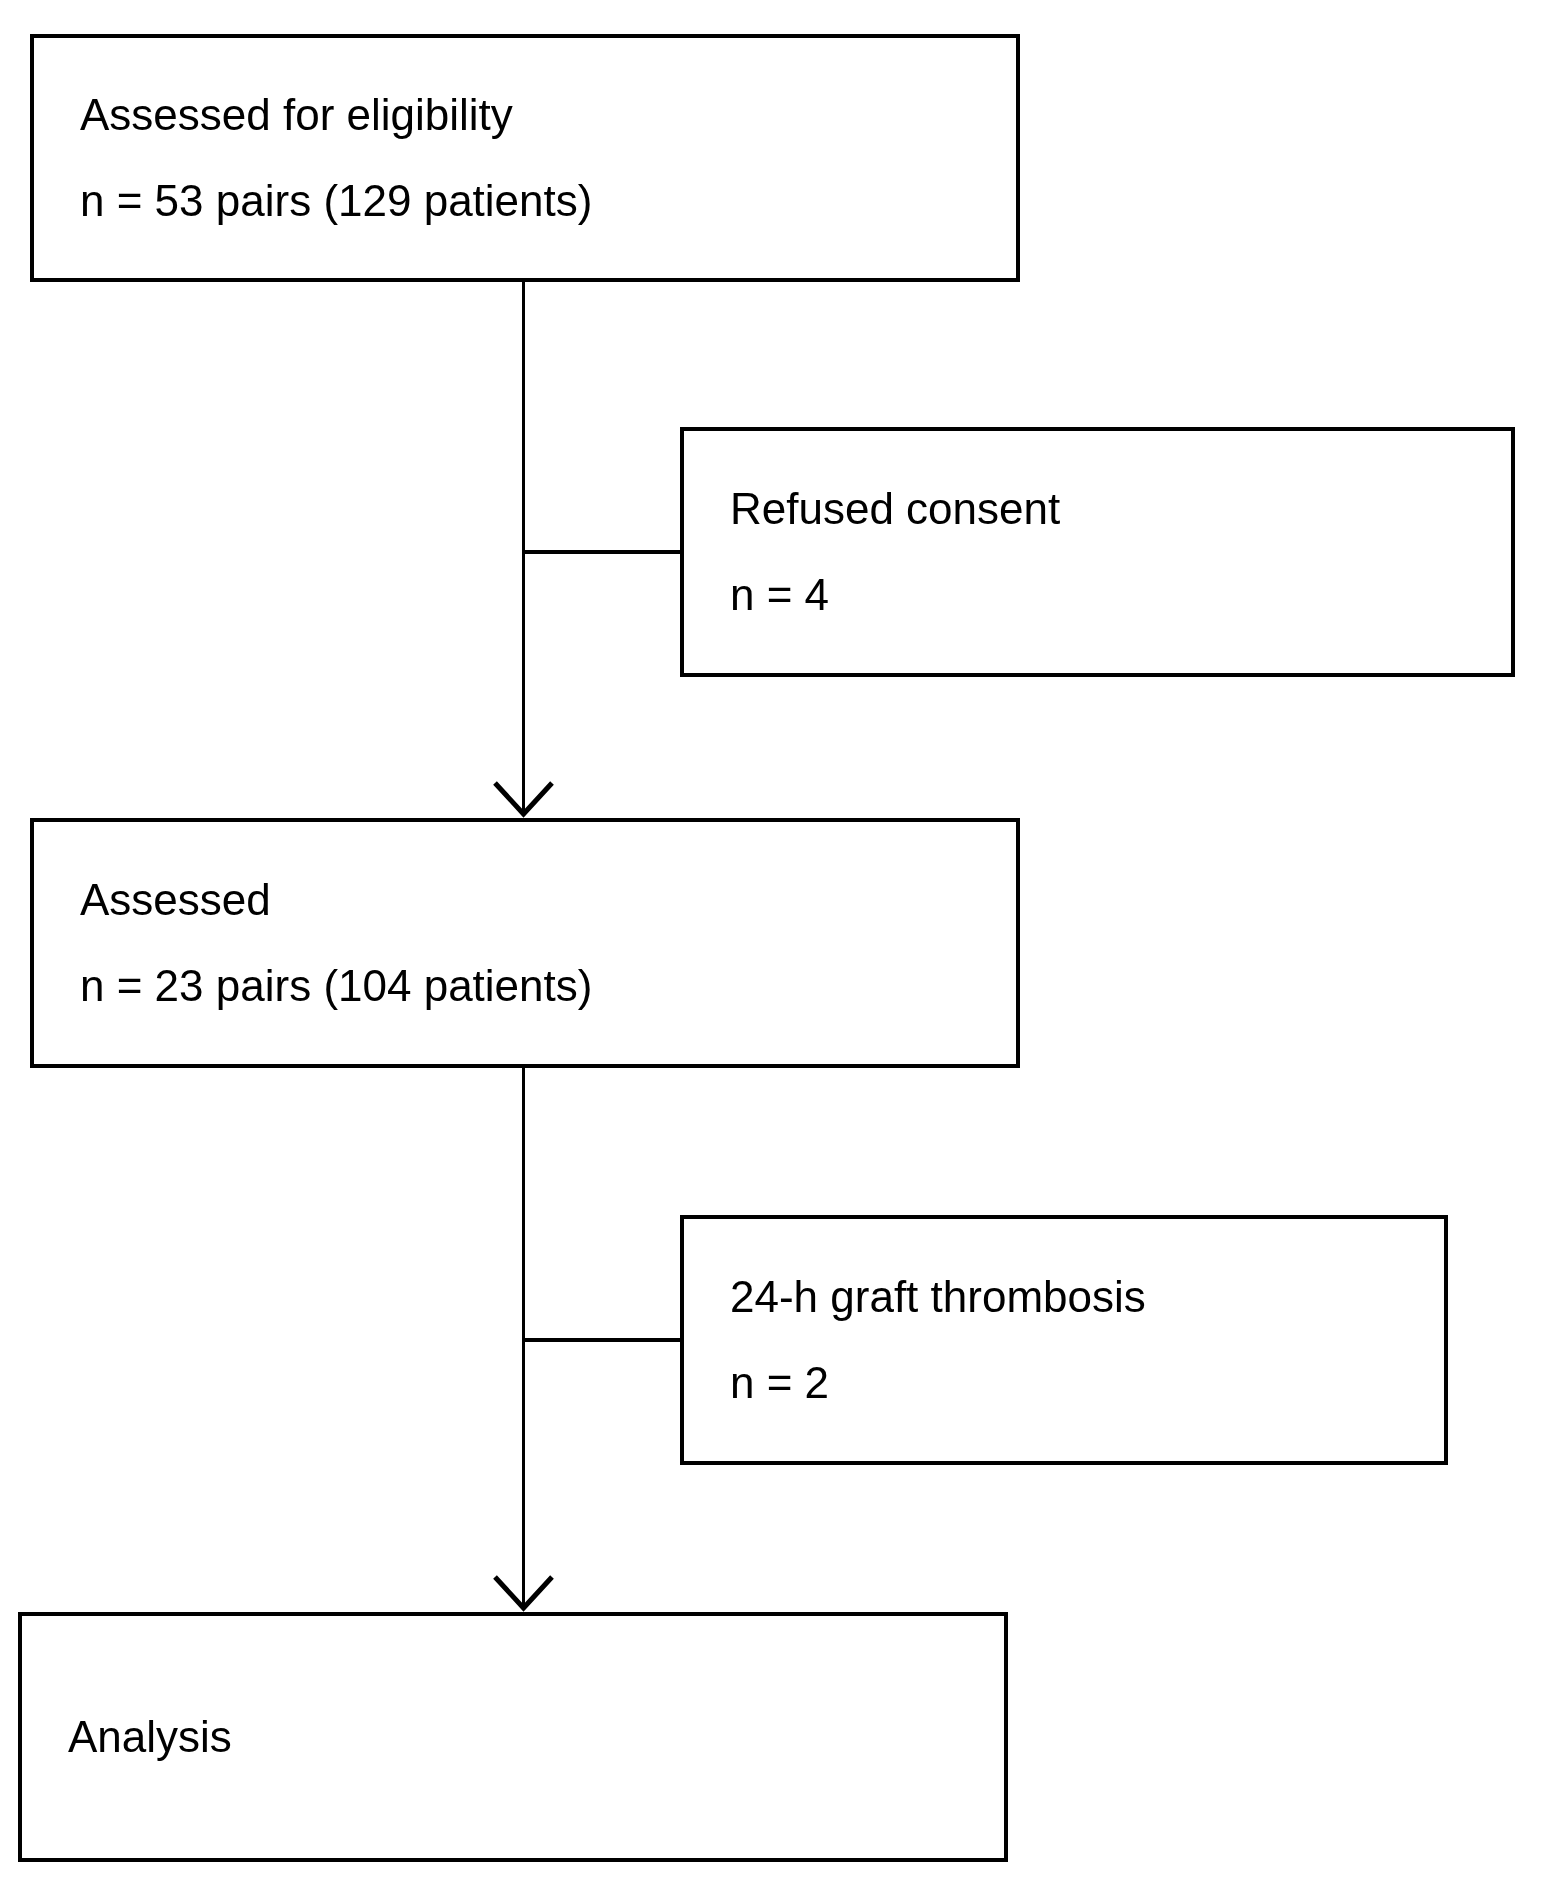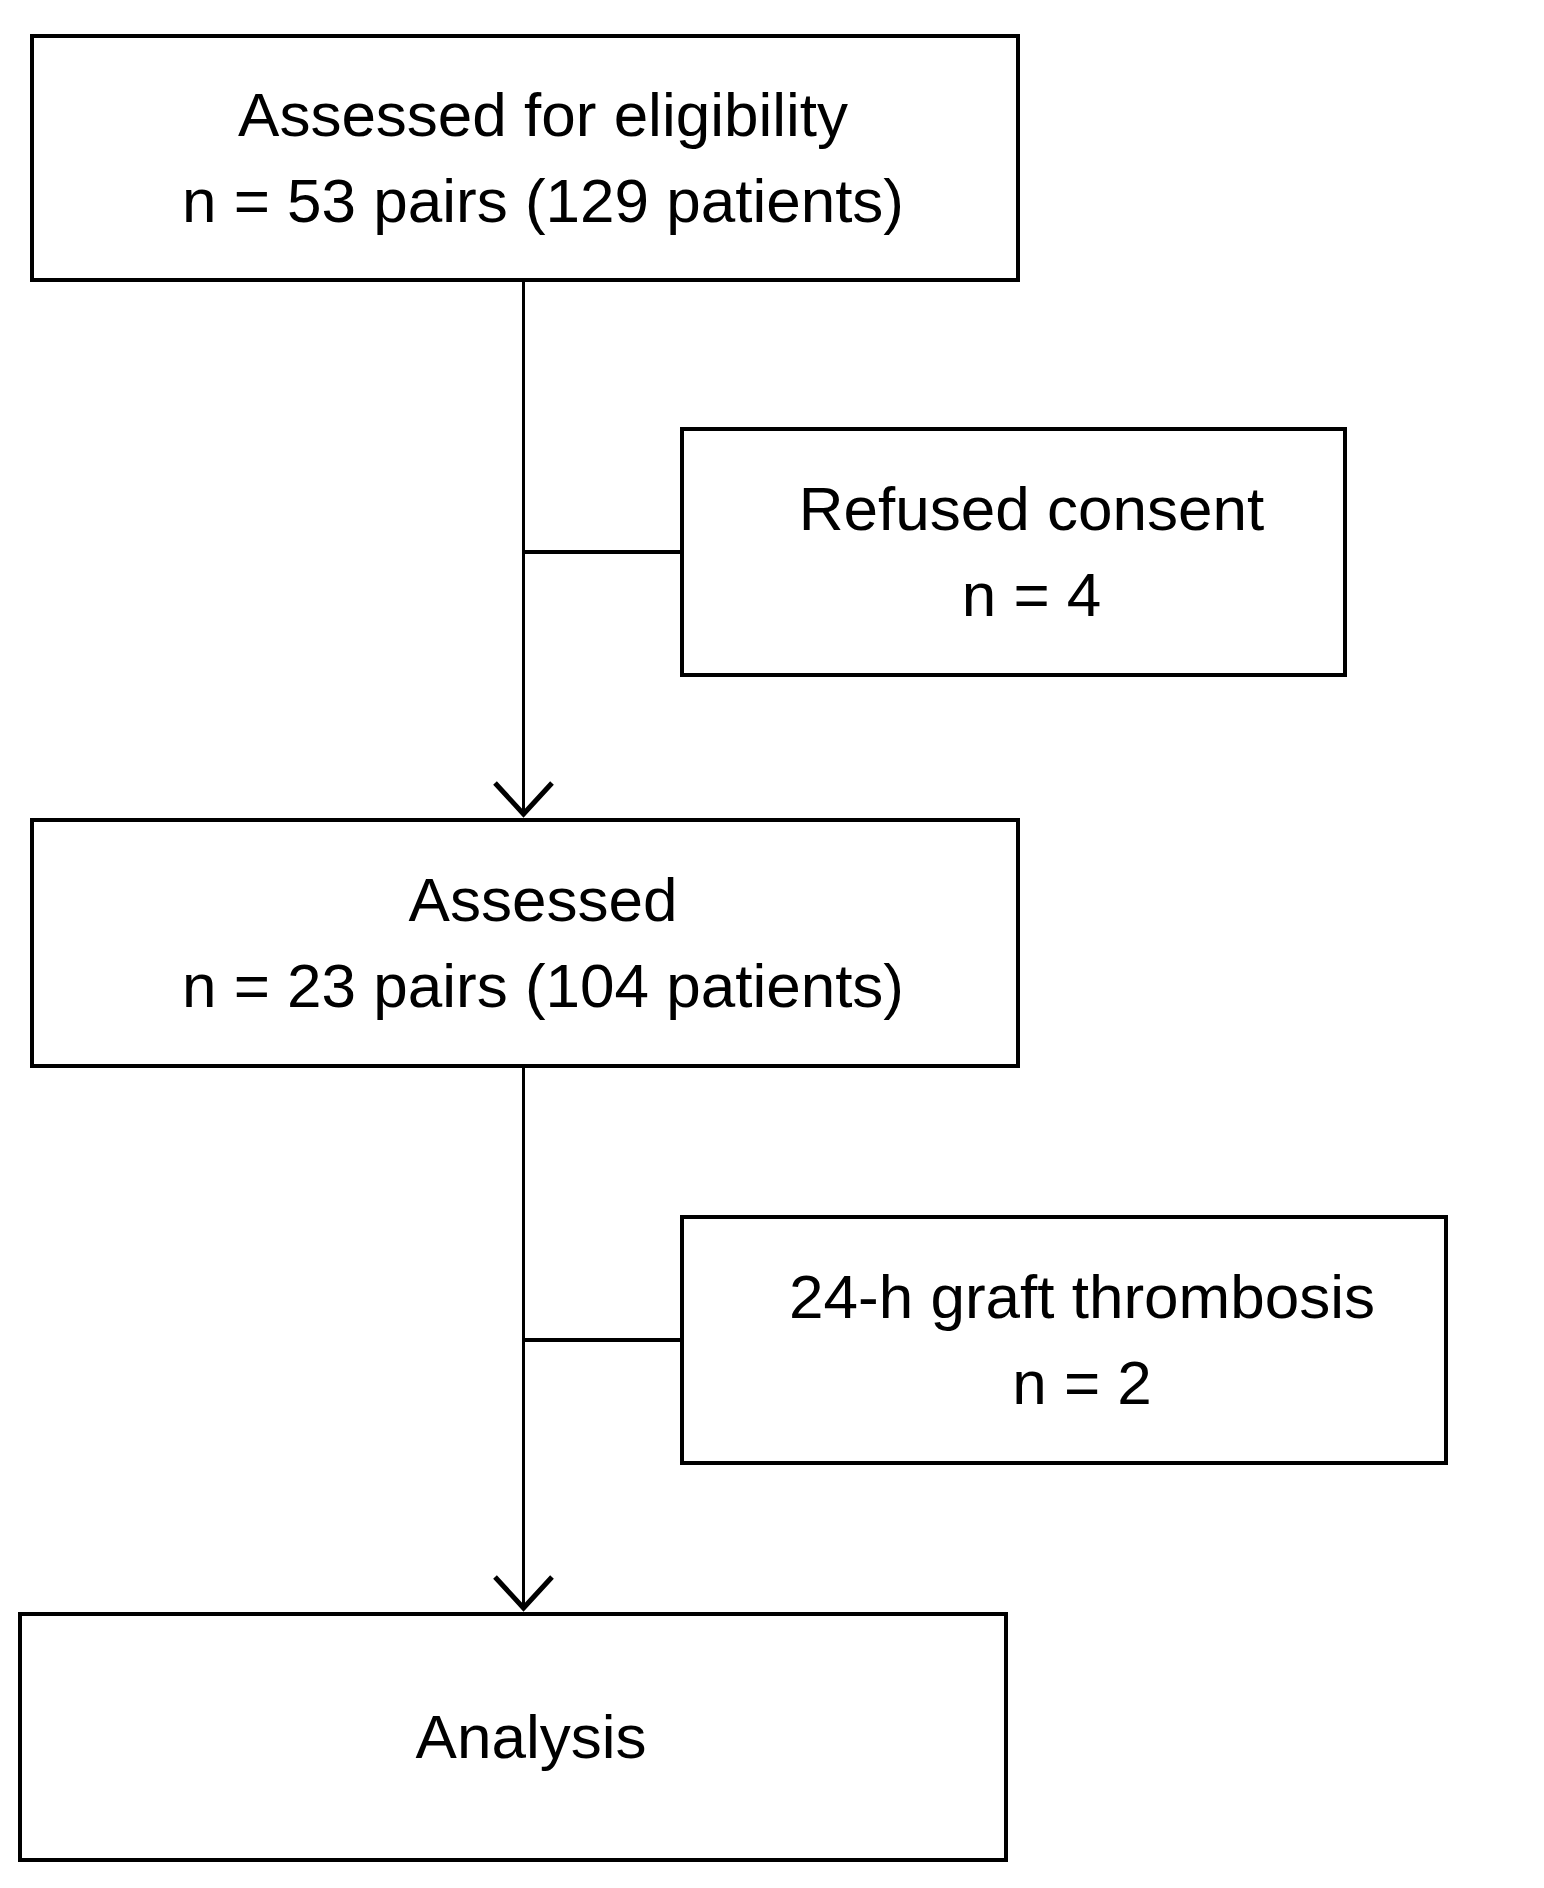--- a/index.html
+++ b/index.html
@@ -28,27 +28,26 @@
     border: 4px solid #000000;
     background: #ffffff;
     display: flex;
     flex-direction: column;
     justify-content: center;
     padding-left: 46px;
     padding-right: 10px;
   }
   .node .line {
     display: block;
-    font-size: 62px;
+    font-size: 44px;
     line-height: 86px;
     white-space: nowrap;
-    text-align: center;
   }
   .node-assessed   { left: 30px;  top: 34px;   width: 990px; height: 248px; }
-  .node-refused    { left: 680px; top: 427px;  width: 667px; height: 250px; }
+  .node-refused    { left: 680px; top: 427px;  width: 835px; height: 250px; }
   .node-enrolment  { left: 30px;  top: 818px;  width: 990px; height: 250px; }
   .node-thrombosis { left: 680px; top: 1215px; width: 768px; height: 250px; }
   .node-analysis   { left: 18px;  top: 1612px; width: 990px; height: 250px; }
 </style>
 </head>
 <body>
 
 <div class="canvas">
 
   <svg class="connector-layer" width="1544" height="1888" viewBox="0 0 1544 1888" xmlns="http://www.w3.org/2000/svg">

